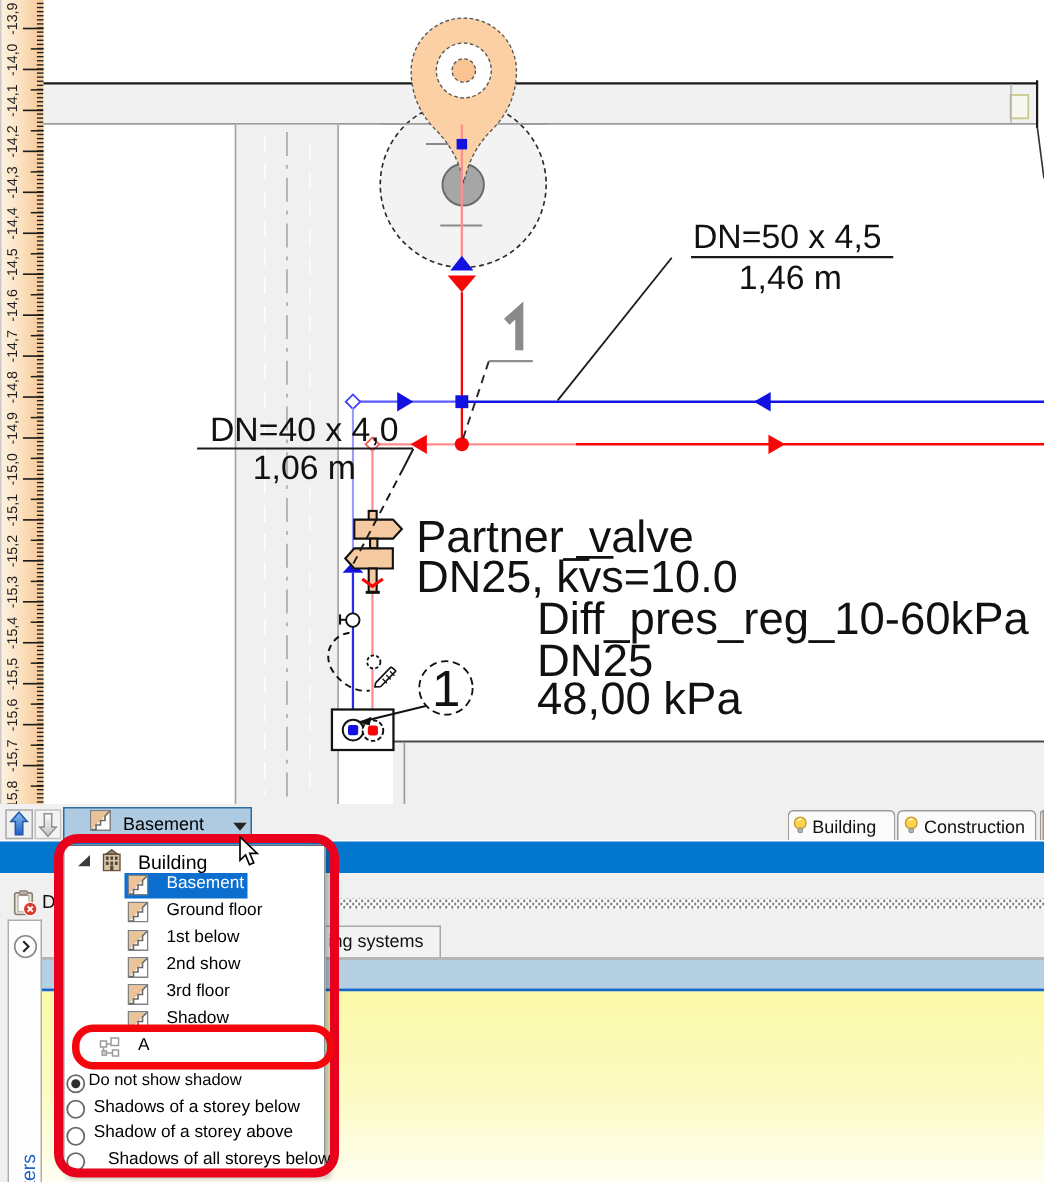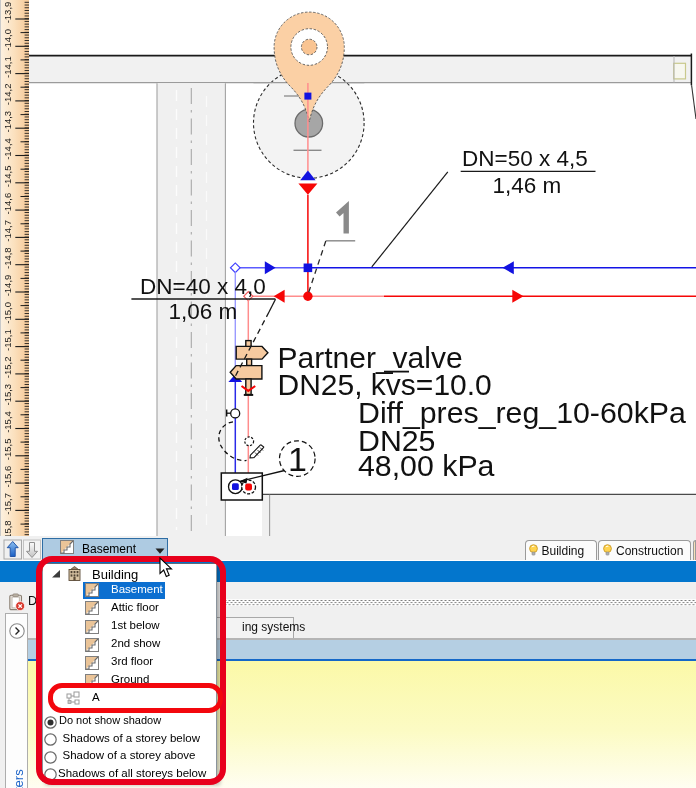--- a/index.html
+++ b/index.html
@@ -414,21 +414,21 @@
       <rect x="2" y="2.5" width="13" height="16" rx="1.5" fill="#e8e4de" stroke="#8a7f73" stroke-width="1.2"></rect>
       <rect x="4.5" y="4.5" width="8" height="12" fill="#fff" stroke="#b0a79a" stroke-width="0.8"></rect>
       <rect x="5.5" y="1" width="6" height="3" rx="1" fill="#b9b1a4" stroke="#8a7f73" stroke-width="0.8"></rect>
       <circle cx="13.5" cy="14.5" r="5" fill="#d83a2e" stroke="#fff" stroke-width="0.8"></circle>
       <path d="M11.6,12.6 L15.4,16.4 M15.4,12.6 L11.6,16.4" stroke="#fff" stroke-width="1.4"></path>
     </svg>
 <div style="position:absolute;left:28px;top:594px;font-size:12.5px;color:#111">Da</div>
 <div style="position:absolute;left:225px;top:598.5px;width:471px;height:7.8px;background:#fcfcfc;background-image:radial-gradient(#6e6e6e 0.62px, transparent 0.85px),radial-gradient(#6e6e6e 0.62px, transparent 0.85px);background-size:4px 4.2px;background-position:0.5px 1.6px,2.5px 3.7px"></div>
 
 <div style="position:absolute;left:215px;top:616.5px;width:78.5px;height:21.5px;background:#f3f3f3;border:1px solid #a8a8a8;border-bottom:none"></div>
-<div style="position:absolute;left:242px;top:620px;font-size:12px;color:#111;white-space:nowrap">ing systems</div>
+<div style="position:absolute;left:219px;top:620px;font-size:12px;color:#111;white-space:nowrap">ing systems</div>
 <div style="position:absolute;left:28px;top:638px;width:668px;height:2px;background:#b5b5b5"></div>
 
 <div style="position:absolute;left:28px;top:640px;width:668px;height:18.5px;background:#b5cfe3"></div>
 <div style="position:absolute;left:28px;top:658.5px;width:668px;height:2.5px;background:#1568c8"></div>
 
 <div style="position:absolute;left:28px;top:661px;width:668px;height:127px;background:linear-gradient(#fbf9a8, #fcfbc4 55%, #fefde2 85%, #fffef2)"></div>
 
 <div style="position:absolute;left:5px;top:613px;width:22.5px;height:175px;background:#fdfdfd;border:1px solid #adadad;border-bottom:none"></div>
 <svg style="position:absolute;left:9px;top:623px" width="16" height="16">
       <circle cx="8" cy="8" r="7.2" fill="#fff" stroke="#8a8a8a" stroke-width="1.1"></circle>
@@ -457,21 +457,21 @@
       <rect x="0.5" y="0.5" width="13" height="13" fill="#fff" stroke="#808080"></rect>
       <polygon points="1,1 13,1 1,13" fill="#eac498"></polygon>
       <path d="M13,1 L10,4 L10,7 L7,7 L7,10 L4,10 L4,13 L1,13" fill="none" stroke="#6a6a6a" stroke-width="1.1"></path>
     </svg>
 <div style="position:absolute;left:111px;top:582.7px;font-size:11.5px;color:#fff">Basement</div>
 <svg style="position:absolute;left:84.5px;top:601.4px" width="14" height="14" viewBox="0 0 14 14">
       <rect x="0.5" y="0.5" width="13" height="13" fill="#fff" stroke="#808080"></rect>
       <polygon points="1,1 13,1 1,13" fill="#eac498"></polygon>
       <path d="M13,1 L10,4 L10,7 L7,7 L7,10 L4,10 L4,13 L1,13" fill="none" stroke="#6a6a6a" stroke-width="1.1"></path>
     </svg>
-<div style="position:absolute;left:111px;top:600.8px;font-size:11.5px;color:#000">Attic floor</div>
+<div style="position:absolute;left:111px;top:600.8px;font-size:11.5px;color:#000">Ground floor</div>
 <svg style="position:absolute;left:84.5px;top:619.5px" width="14" height="14" viewBox="0 0 14 14">
       <rect x="0.5" y="0.5" width="13" height="13" fill="#fff" stroke="#808080"></rect>
       <polygon points="1,1 13,1 1,13" fill="#eac498"></polygon>
       <path d="M13,1 L10,4 L10,7 L7,7 L7,10 L4,10 L4,13 L1,13" fill="none" stroke="#6a6a6a" stroke-width="1.1"></path>
     </svg>
 <div style="position:absolute;left:111px;top:618.9px;font-size:11.5px;color:#000">1st below</div>
 <svg style="position:absolute;left:84.5px;top:637.5999999999999px" width="14" height="14" viewBox="0 0 14 14">
       <rect x="0.5" y="0.5" width="13" height="13" fill="#fff" stroke="#808080"></rect>
       <polygon points="1,1 13,1 1,13" fill="#eac498"></polygon>
       <path d="M13,1 L10,4 L10,7 L7,7 L7,10 L4,10 L4,13 L1,13" fill="none" stroke="#6a6a6a" stroke-width="1.1"></path>
@@ -481,21 +481,21 @@
       <rect x="0.5" y="0.5" width="13" height="13" fill="#fff" stroke="#808080"></rect>
       <polygon points="1,1 13,1 1,13" fill="#eac498"></polygon>
       <path d="M13,1 L10,4 L10,7 L7,7 L7,10 L4,10 L4,13 L1,13" fill="none" stroke="#6a6a6a" stroke-width="1.1"></path>
     </svg>
 <div style="position:absolute;left:111px;top:655.1px;font-size:11.5px;color:#000">3rd floor</div>
 <svg style="position:absolute;left:84.5px;top:673.8px" width="14" height="14" viewBox="0 0 14 14">
       <rect x="0.5" y="0.5" width="13" height="13" fill="#fff" stroke="#808080"></rect>
       <polygon points="1,1 13,1 1,13" fill="#eac498"></polygon>
       <path d="M13,1 L10,4 L10,7 L7,7 L7,10 L4,10 L4,13 L1,13" fill="none" stroke="#6a6a6a" stroke-width="1.1"></path>
     </svg>
-<div style="position:absolute;left:111px;top:673.2px;font-size:11.5px;color:#000">Ground</div>
+<div style="position:absolute;left:111px;top:673.2px;font-size:11.5px;color:#000">Shadow</div>
 <svg style="position:absolute;left:66px;top:691px" width="15" height="15" viewBox="0 0 15 15">
       <g stroke="#9a9a9a" fill="none" stroke-width="1">
         <rect x="1" y="3" width="4" height="4" fill="#fff"></rect>
         <rect x="8" y="1" width="5" height="5" fill="#fff"></rect>
         <rect x="9" y="9" width="4" height="4" fill="#fff"></rect>
         <path d="M3,7 L3,11 L9,11 M5,5 L8,5"></path>
       </g>
       <rect x="2" y="9.5" width="3" height="3" fill="#c9c9c9" stroke="#9a9a9a" stroke-width="0.8"></rect>
     </svg>
 <div style="position:absolute;left:92px;top:691px;font-size:11.5px;color:#000">A</div>
@@ -508,19 +508,19 @@
       <circle cx="6.5" cy="6.5" r="5.7" fill="#fff" stroke="#6a6a6a" stroke-width="1.2"></circle>
     </svg>
 <div style="position:absolute;left:62.5px;top:731.8px;font-size:11.5px;color:#000;white-space:nowrap">Shadows of a storey below</div>
 <svg style="position:absolute;left:43.5px;top:750.8px" width="13" height="13">
       <circle cx="6.5" cy="6.5" r="5.7" fill="#fff" stroke="#6a6a6a" stroke-width="1.2"></circle>
     </svg>
 <div style="position:absolute;left:62.5px;top:749.3px;font-size:11.5px;color:#000;white-space:nowrap">Shadow of a storey above</div>
 <svg style="position:absolute;left:43.5px;top:768.3px" width="13" height="13">
       <circle cx="6.5" cy="6.5" r="5.7" fill="#fff" stroke="#6a6a6a" stroke-width="1.2"></circle>
     </svg>
-<div style="position:absolute;left:58px;top:766.8px;font-size:11.5px;color:#000;white-space:nowrap">Shadows of all storeys below</div>
+<div style="position:absolute;left:72px;top:766.8px;font-size:11.5px;color:#000;white-space:nowrap">Shadows of all storeys below</div>
 
 <div style="position:absolute;left:36px;top:555.5px;width:189.5px;height:229.5px;border:6.5px solid #e8001c;border-radius:16px"></div>
 <div style="position:absolute;left:47.5px;top:683px;width:175px;height:29.5px;border:5.5px solid #f3070d;border-radius:14px"></div>
 <svg style="position:absolute;left:158.5px;top:556.5px;z-index:60" width="14" height="21" viewBox="0 0 14 21">
       <path d="M1,1 L1,16.5 L4.7,13 L7.3,19.5 L10.2,18.2 L7.5,11.9 L12.5,11.9 Z" fill="#fff" stroke="#000" stroke-width="1.1"></path>
     </svg>
 </div>
 </body></html>

